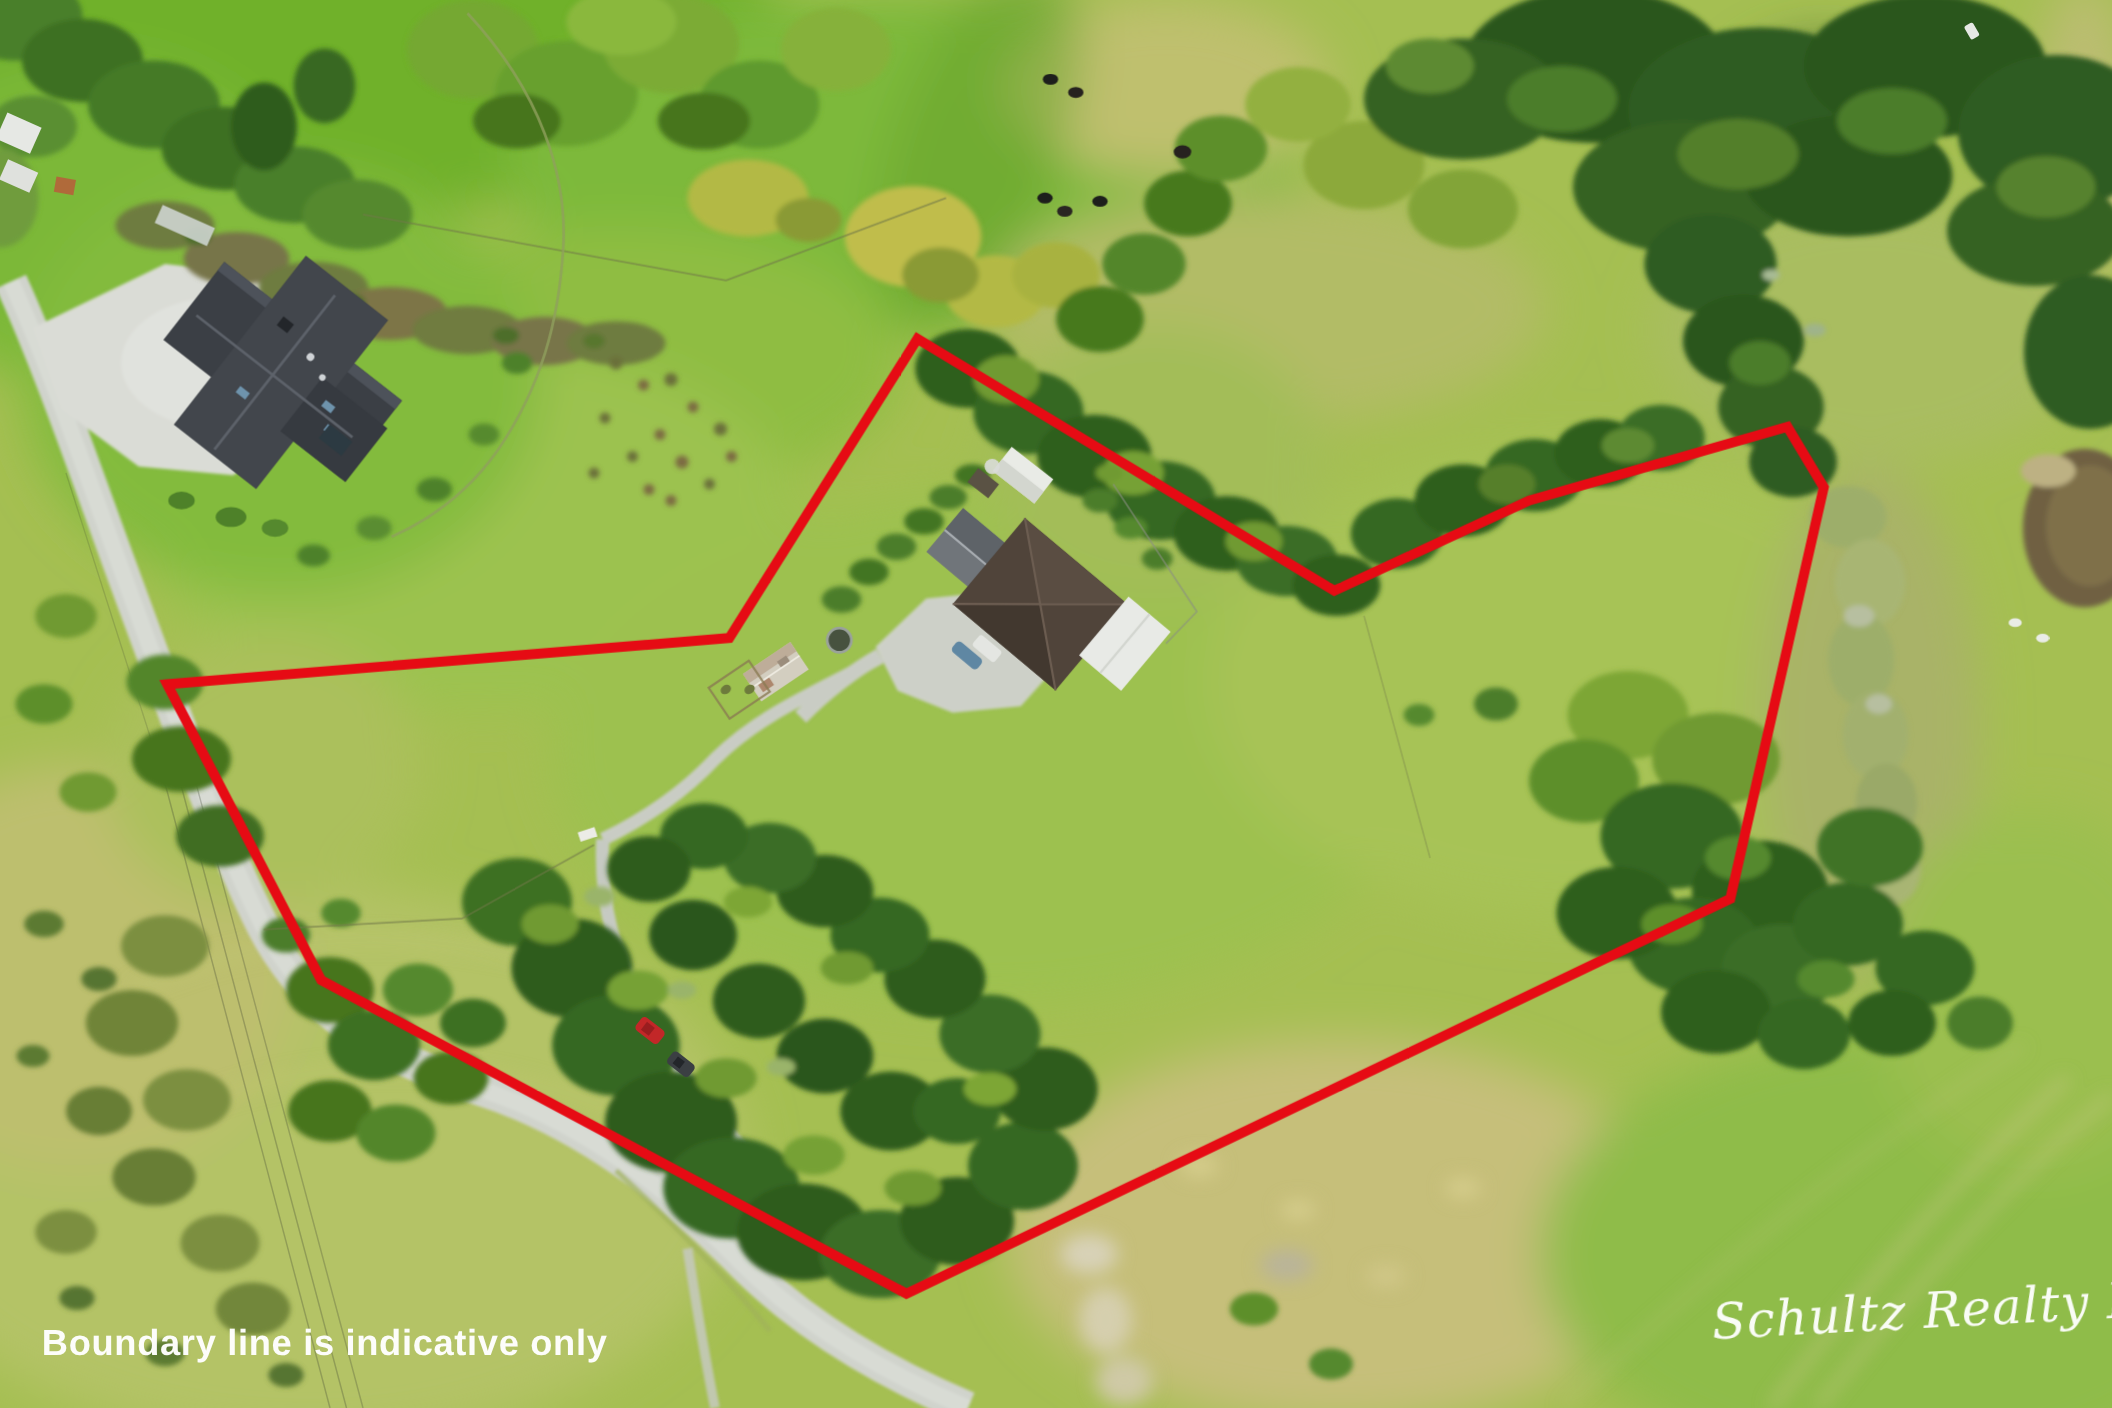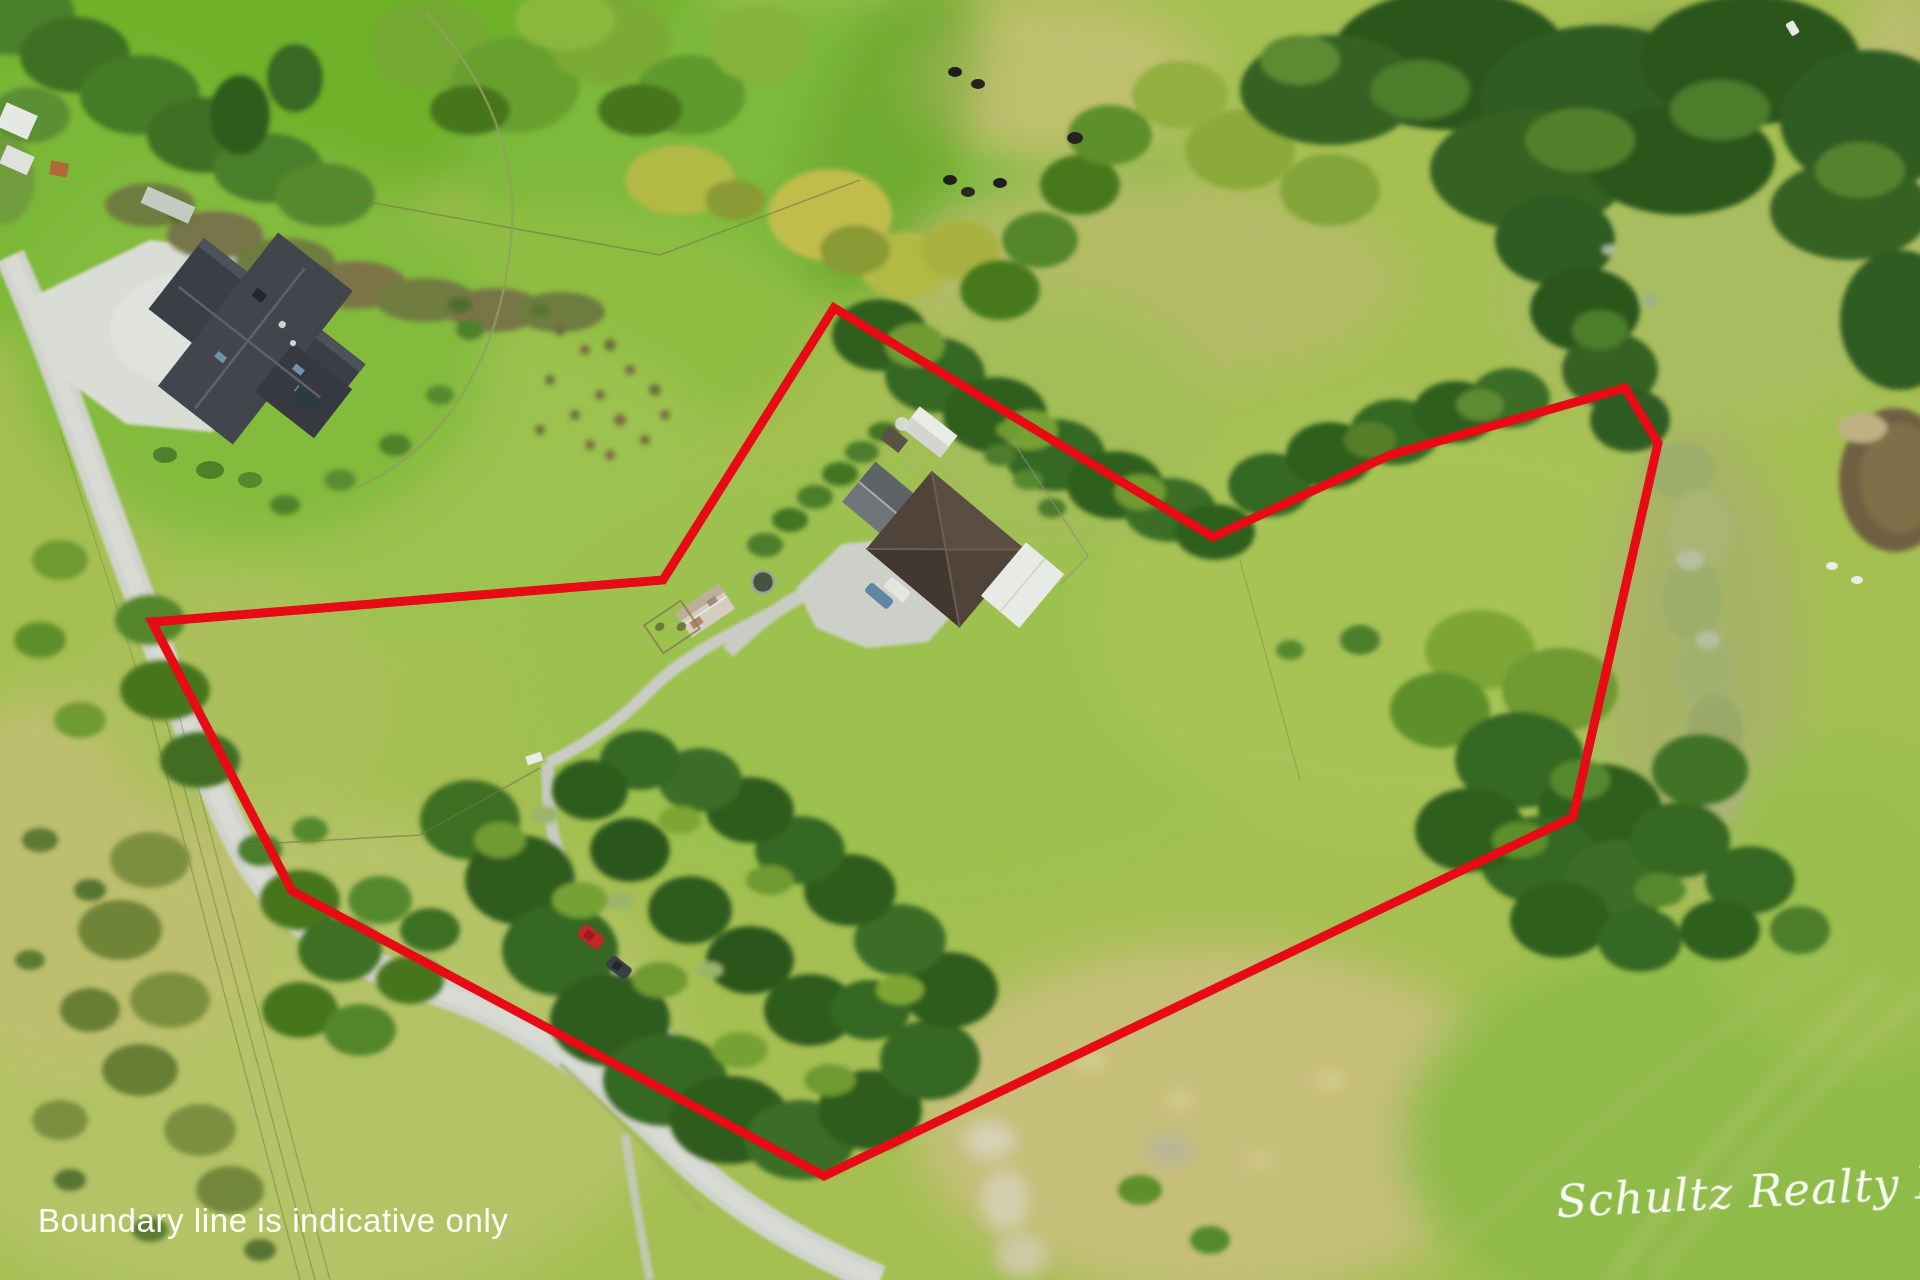--- a/index.html
+++ b/index.html
@@ -1,21 +1,21 @@
 <!DOCTYPE html>
 <html><head>
 <meta charset="utf-8">
 <style>
   html,body{margin:0;padding:0;background:#1a1a1a;}
   .stage{position:relative;width:1920px;height:1280px;overflow:hidden;background:#a5bf52;}
   .stage svg{position:absolute;left:0;top:0;display:block;}
   .caption{
     position:absolute;left:38px;top:1202px;
     font-family:"Liberation Sans",sans-serif;
-    font-weight:400;font-size:33px;letter-spacing:.6px;
+    font-weight:700;font-size:33px;letter-spacing:.6px;
     color:#ffffff;opacity:.97;white-space:nowrap;
   }
   .watermark{
     position:absolute;left:1556px;top:1164px;
     font-family:"DejaVu Serif",serif;font-style:italic;
     font-size:45px;color:rgba(255,255,255,.94);
     transform:rotate(-3deg);white-space:nowrap;letter-spacing:1px;
   }
 </style>
 </head>

